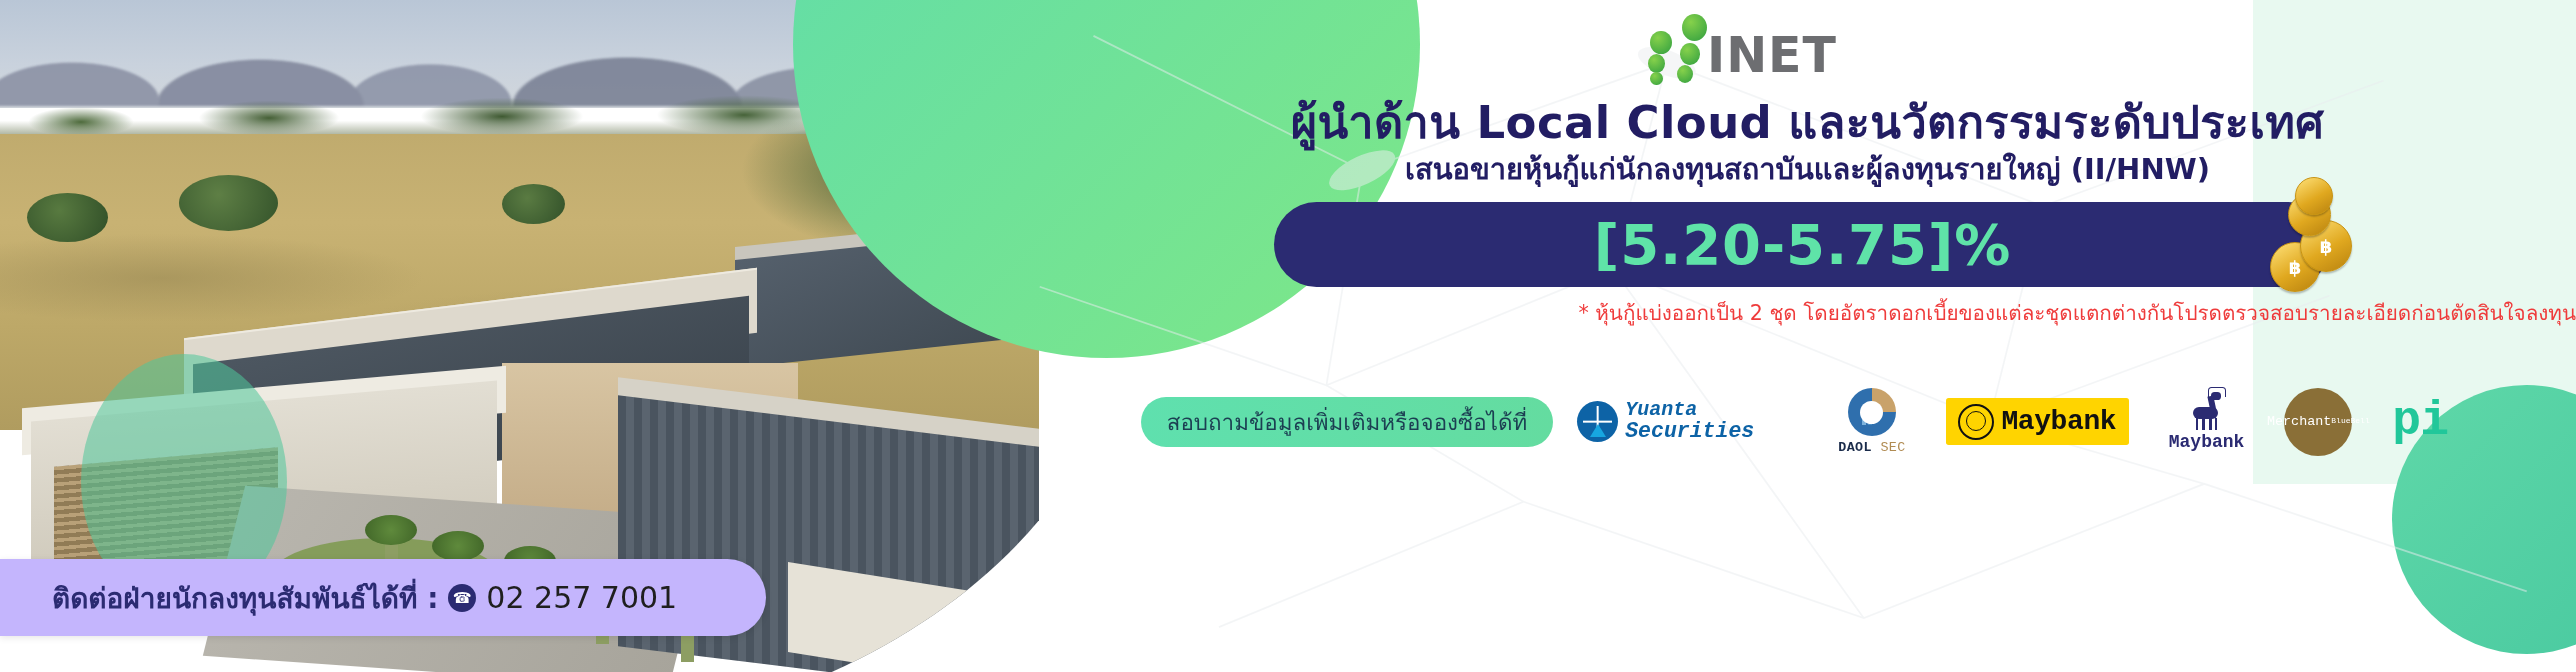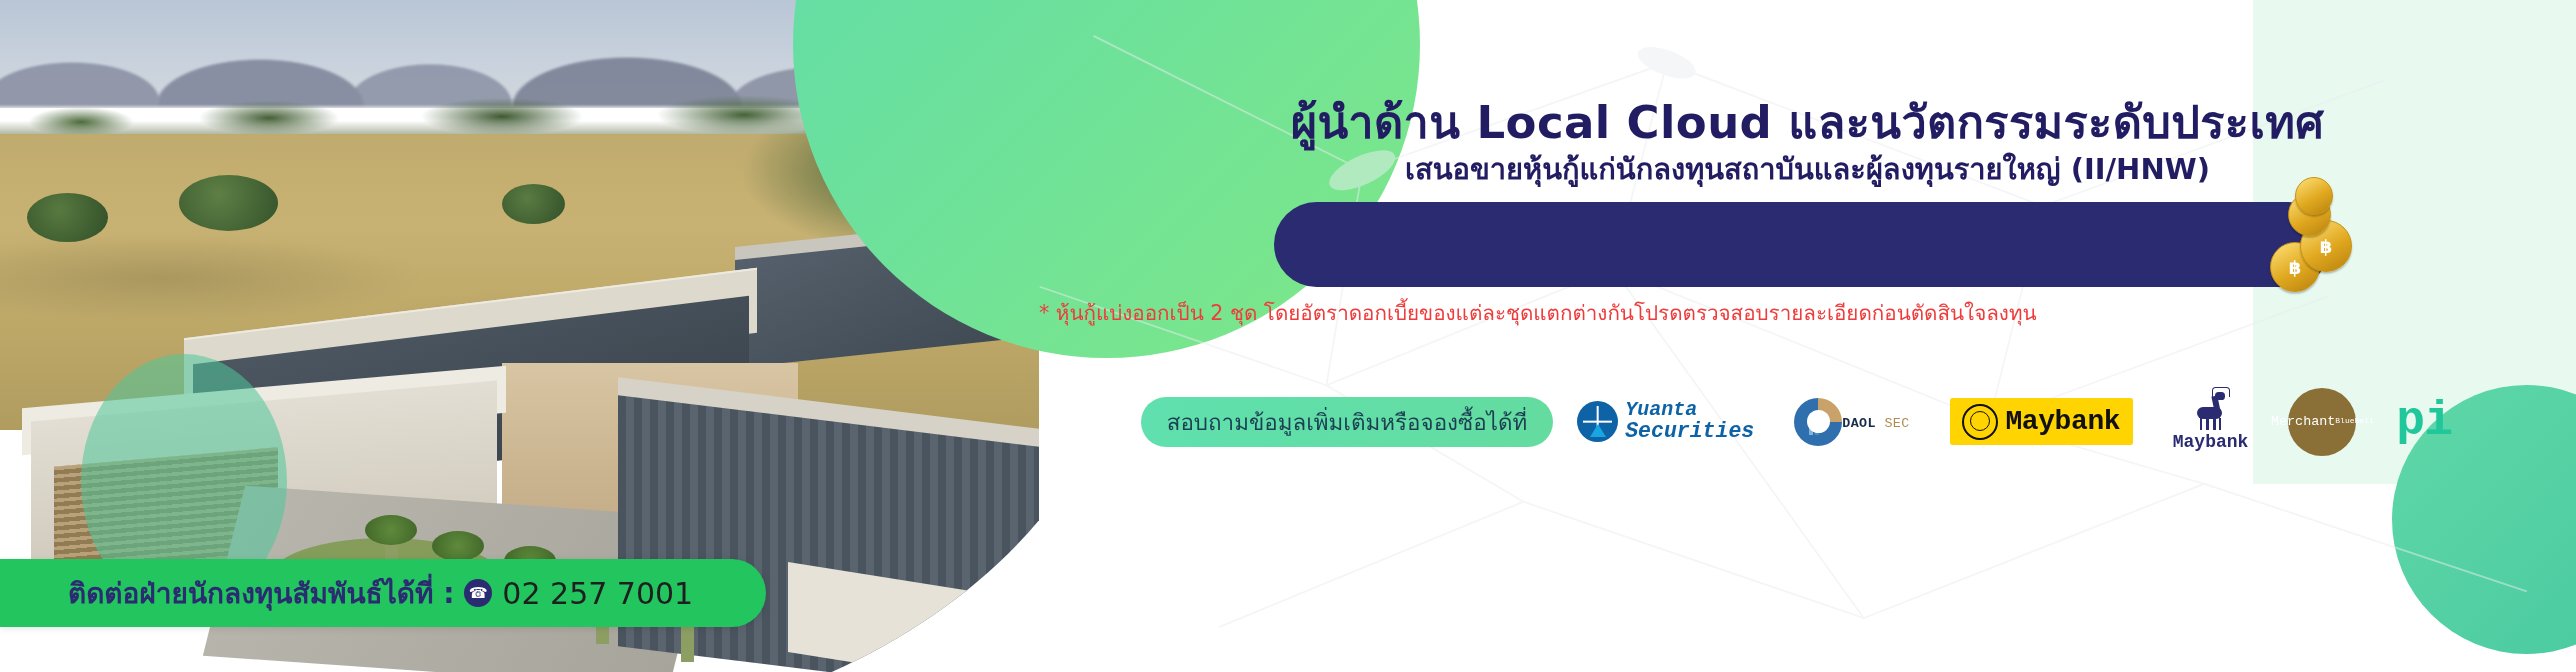--- a/index.html
+++ b/index.html
@@ -117,21 +117,21 @@
     background:#2b2b72;border-radius:43px;display:flex;align-items:center;justify-content:center;}
   .rate-label{font-size:39px;font-weight:bold;color:#ffffff;margin-right:20px;}
   .rate-value{font-size:56px;font-weight:bold;color:#5fe3a8;letter-spacing:0.9px;}
   .coins{position:absolute;right:-38px;top:-25px;width:108px;height:134px;}
   .coin{position:absolute;border-radius:50%;
     background:linear-gradient(150deg,#ffe27a,#e0a81f 55%,#b8820f);
     border:1.8px solid #c89312;box-shadow:0 1.8px 1.8px rgba(0,0,0,.25);}
   .coin .bsym{position:absolute;left:0;top:0;width:100%;height:100%;display:flex;
     align-items:center;justify-content:center;font-size:18px;font-weight:bold;color:#fff;}
 
-  .disclaimer{position:absolute;left:0;top:296px;width:1537px;text-align:left;
+  .disclaimer{position:absolute;left:0;top:296px;width:1537px;text-align:right;
     font-size:20.6px;color:#ef3b3b;white-space:nowrap;}
   .dateline{position:absolute;left:0;top:333px;width:1537px;text-align:center;
     font-size:30.5px;font-weight:bold;color:#3b3b3b;white-space:nowrap;}
 
   
   .cta{position:absolute;left:102px;top:397px;width:412px;height:50px;border-radius:25px;
     background:linear-gradient(90deg,#5fe0ae,#64dca0);
     display:flex;align-items:center;justify-content:center;
     font-size:22.4px;color:#1c3f52;}
 
@@ -147,21 +147,21 @@
   .yu-mark::after{content:"";position:absolute;left:6.3px;top:50%;width:29px;height:2.7px;
     background:#fff;transform:translateY(-50%) rotate(0deg);}
   .yu-tri{position:absolute;left:50%;bottom:5.4px;transform:translateX(-50%);
     width:0;height:0;border-left:8px solid transparent;border-right:8px solid transparent;
     border-bottom:13.4px solid #17a6e0;}
   .yu-text{margin-left:7.2px;line-height:1.02;font-style:italic;font-weight:bold;color:#0d63a6;}
   .yu-text .l1{font-size:20px;display:block;}
   .yu-text .l2{font-size:21.5px;display:block;}
 
   
-  .daol{flex-direction:row;}
+  .daol{flex-direction:column;margin-left:44px;}
   .daol-mark{width:48px;height:48px;border-radius:50%;position:relative;
     background:conic-gradient(from 0deg,#c9a26a 0deg 90deg,#2f6fad 90deg 360deg);}
   .daol-mark::after{content:"";position:absolute;left:12.5px;top:12.5px;width:23px;height:23px;
     border-radius:50%;background:#fff;}
   .daol-bars{position:absolute;left:14.3px;bottom:10.8px;width:20px;height:18px;
     background:linear-gradient(90deg,#7fb4dd 0 3.6px,transparent 3.6px 6.3px,#4d8fc4 6.3px 10px,transparent 10px 12.5px,#2f6fad 12.5px 17px);}
   .daol-txt{margin-top:3.6px;font-size:13.4px;font-weight:bold;letter-spacing:0.4px;color:#1a2b4a;}
   .daol-txt span{color:#b08b52;font-weight:normal;}
 
   
@@ -187,23 +187,23 @@
   
   .merchant{width:68px;height:68px;border-radius:50%;background:#8a6f37;
     flex-direction:row;color:#fff;align-items:center;}
   .mp1{font-size:13.4px;line-height:1;}
   .mp2{font-size:8px;line-height:1.3;}
 
   
   .pi-logo{font-size:48px;font-weight:bold;color:#21c79a;line-height:.8;letter-spacing:-0.9px;}
 
   
-  .contact{position:absolute;left:0;top:559px;width:766px;height:68px;
-    background:#22c55e;border-radius:0 39px 39px 0;display:flex;align-items:center;
-    padding-left:68px;box-sizing:border-box;box-shadow:0 1.8px 7.2px rgba(0,0,0,.10);}
+  .contact{position:absolute;left:0;top:559px;width:766px;height:77px;
+    background:#c4b5fd;border-radius:0 39px 39px 0;display:flex;align-items:center;
+    padding-left:52px;box-sizing:border-box;box-shadow:0 1.8px 7.2px rgba(0,0,0,.10);}
   .contact-label{font-size:28px;font-weight:bold;color:#2b2b72;white-space:nowrap;}
   .phone-icon{width:28px;height:28px;border-radius:50%;background:#2b2b72;margin:0 10px;
     display:flex;align-items:center;justify-content:center;color:#fff;font-size:15.2px;flex:0 0 auto;}
   .contact-phone{font-size:30px;color:#1f1f1f;white-space:nowrap;}
 </style>
 </head>
 <body>
 
 <div id="banner">
 
@@ -258,25 +258,37 @@
     <g fill="#eceff1">
       <ellipse cx="420" cy="190" rx="40" ry="16" transform="rotate(-25 420 190)"></ellipse>
       <ellipse cx="760" cy="70" rx="34" ry="14" transform="rotate(20 760 70)"></ellipse>
       <ellipse cx="700" cy="300" rx="38" ry="15" transform="rotate(-15 700 300)"></ellipse>
       <ellipse cx="1120" cy="470" rx="30" ry="12"></ellipse>
     </g>
   </svg>
 
   <div class="content">
 
+    <div class="logo">
+      <div class="logo-dots">
+        <span class="logo-dot" style="left:52px;top:1.8px;width:25px;height:27px;"></span>
+        <span class="logo-dot" style="left:20px;top:18px;width:21.5px;height:23px;"></span>
+        <span class="logo-dot" style="left:50px;top:30.5px;width:20px;height:21.5px;"></span>
+        <span class="logo-dot" style="left:18px;top:41px;width:17px;height:19px;"></span>
+        <span class="logo-dot" style="left:47px;top:52px;width:16px;height:18px;"></span>
+        <span class="logo-dot" style="left:20px;top:59px;width:12.5px;height:13.4px;"></span>
+      </div>
+      <div class="logo-text">INET</div>
+    </div>
 
     <div class="headline">ผู้นำด้าน Local Cloud และนวัตกรรมระดับประเทศ</div>
     <div class="subhead">เสนอขายหุ้นกู้แก่นักลงทุนสถาบันและผู้ลงทุนรายใหญ่ (II/HNW)</div>
 
     <div class="rate-box">
+      <span class="rate-value">[5.20-5.75]%</span>
       <div class="coins">
         <span class="coin" style="left:9px;top:65px;width:48px;height:48px;">
           <span class="bsym">฿</span>
         </span>
         <span class="coin" style="left:39px;top:43px;width:50px;height:50px;">
           <span class="bsym">฿</span>
         </span>
         <span class="coin" style="left:27px;top:16px;width:41px;height:41px;"></span>
         <span class="coin" style="left:34px;top:0px;width:36px;height:36px;"></span>
       </div>

